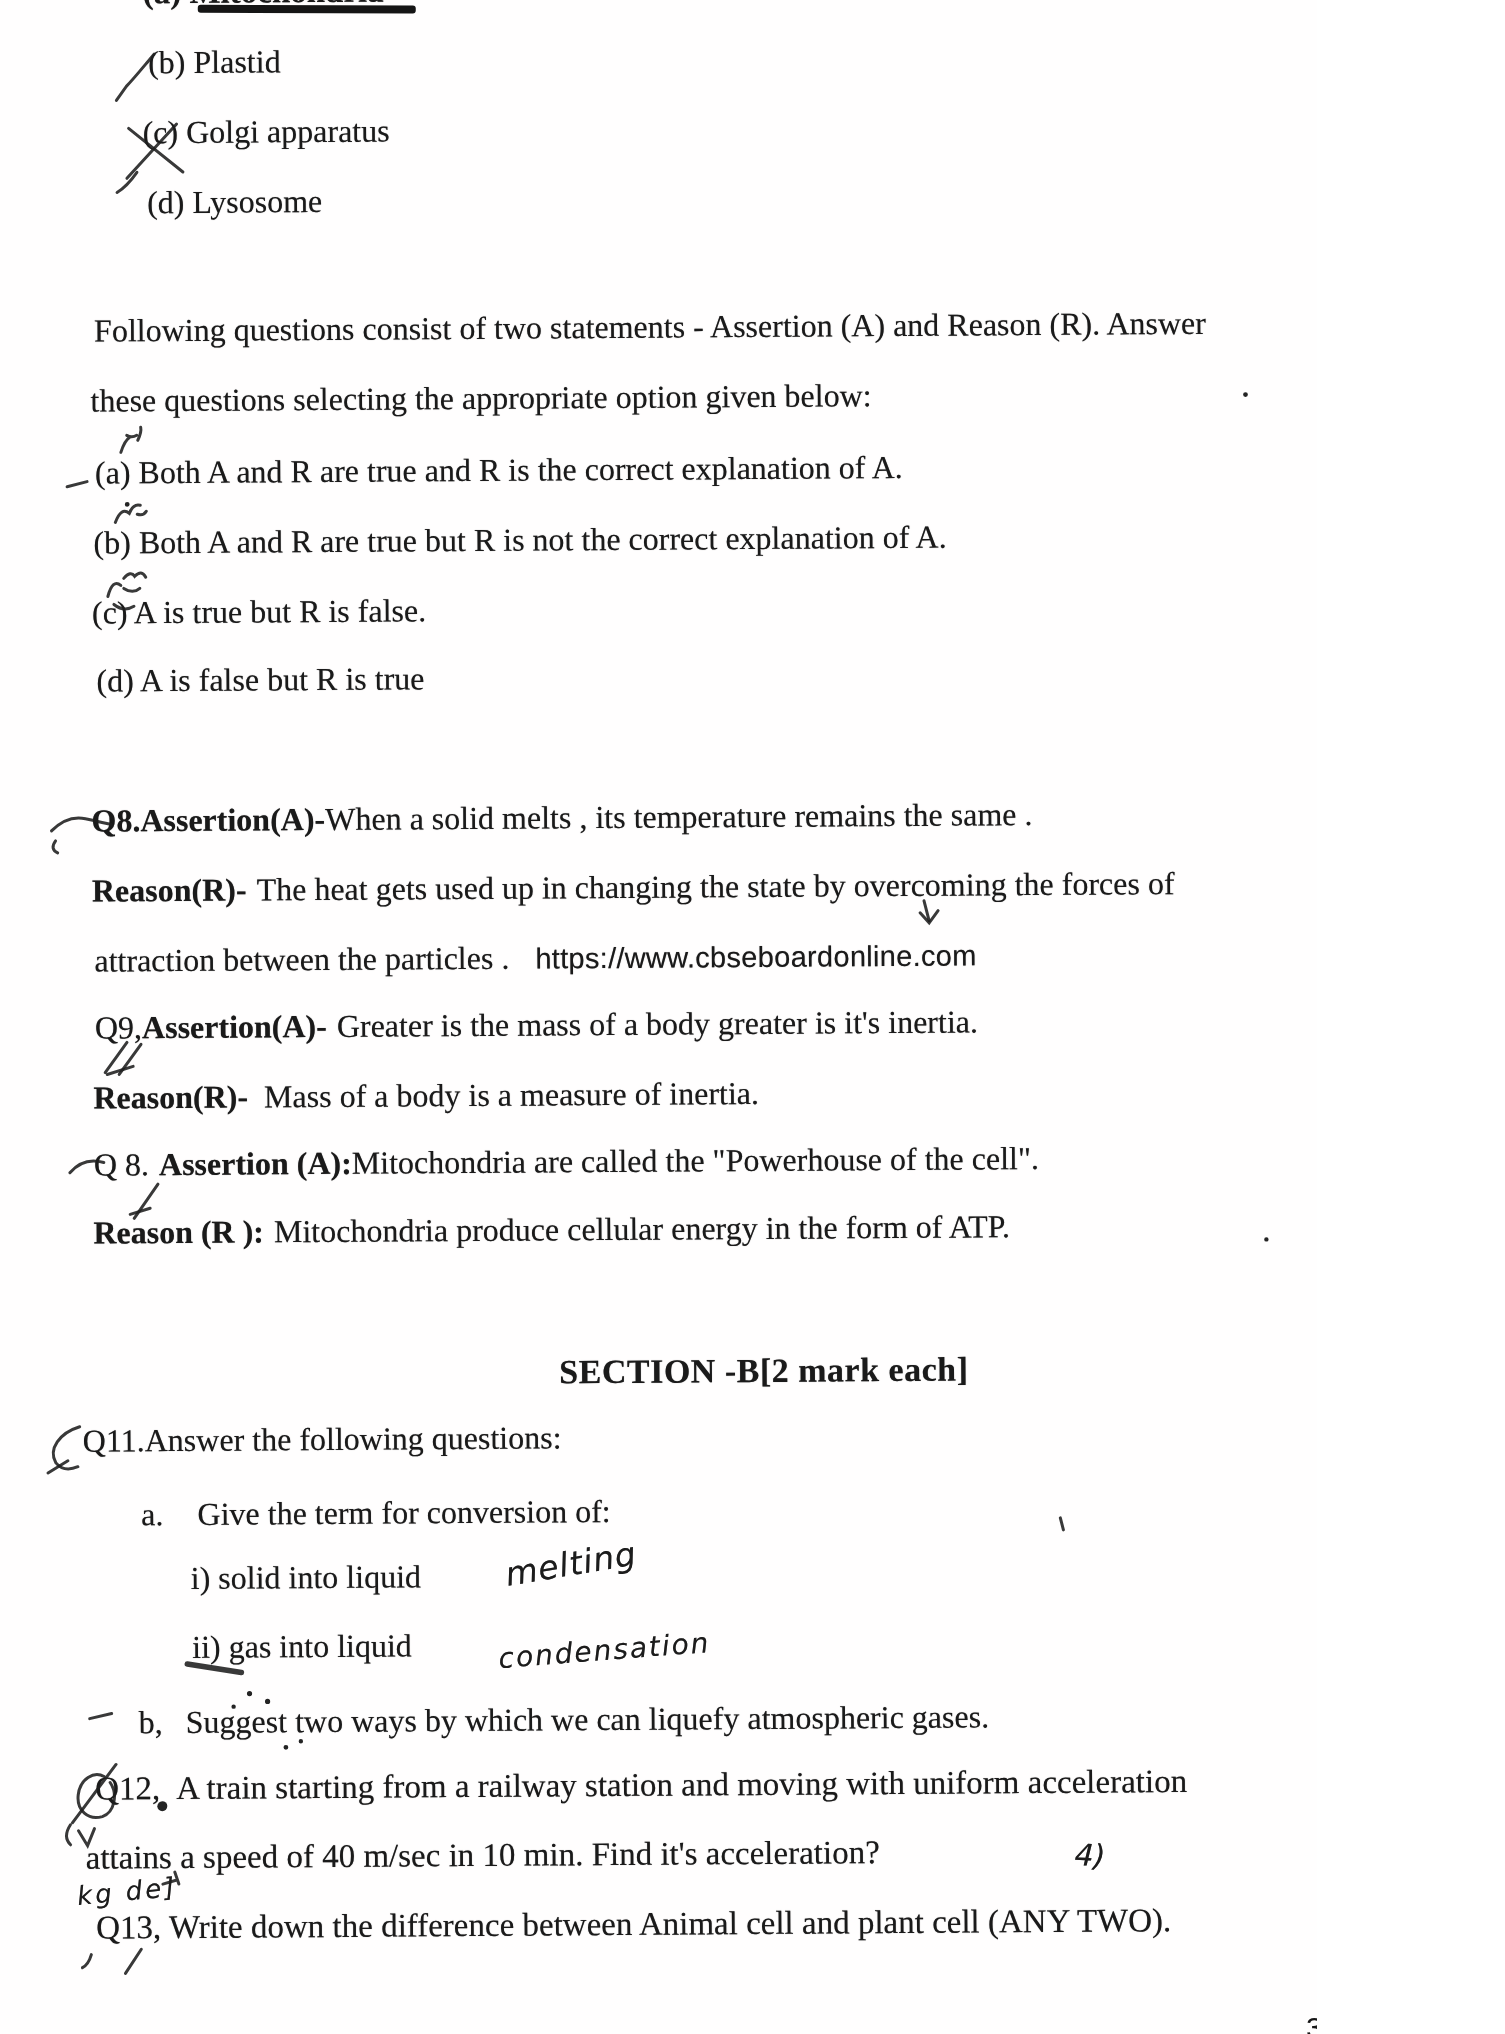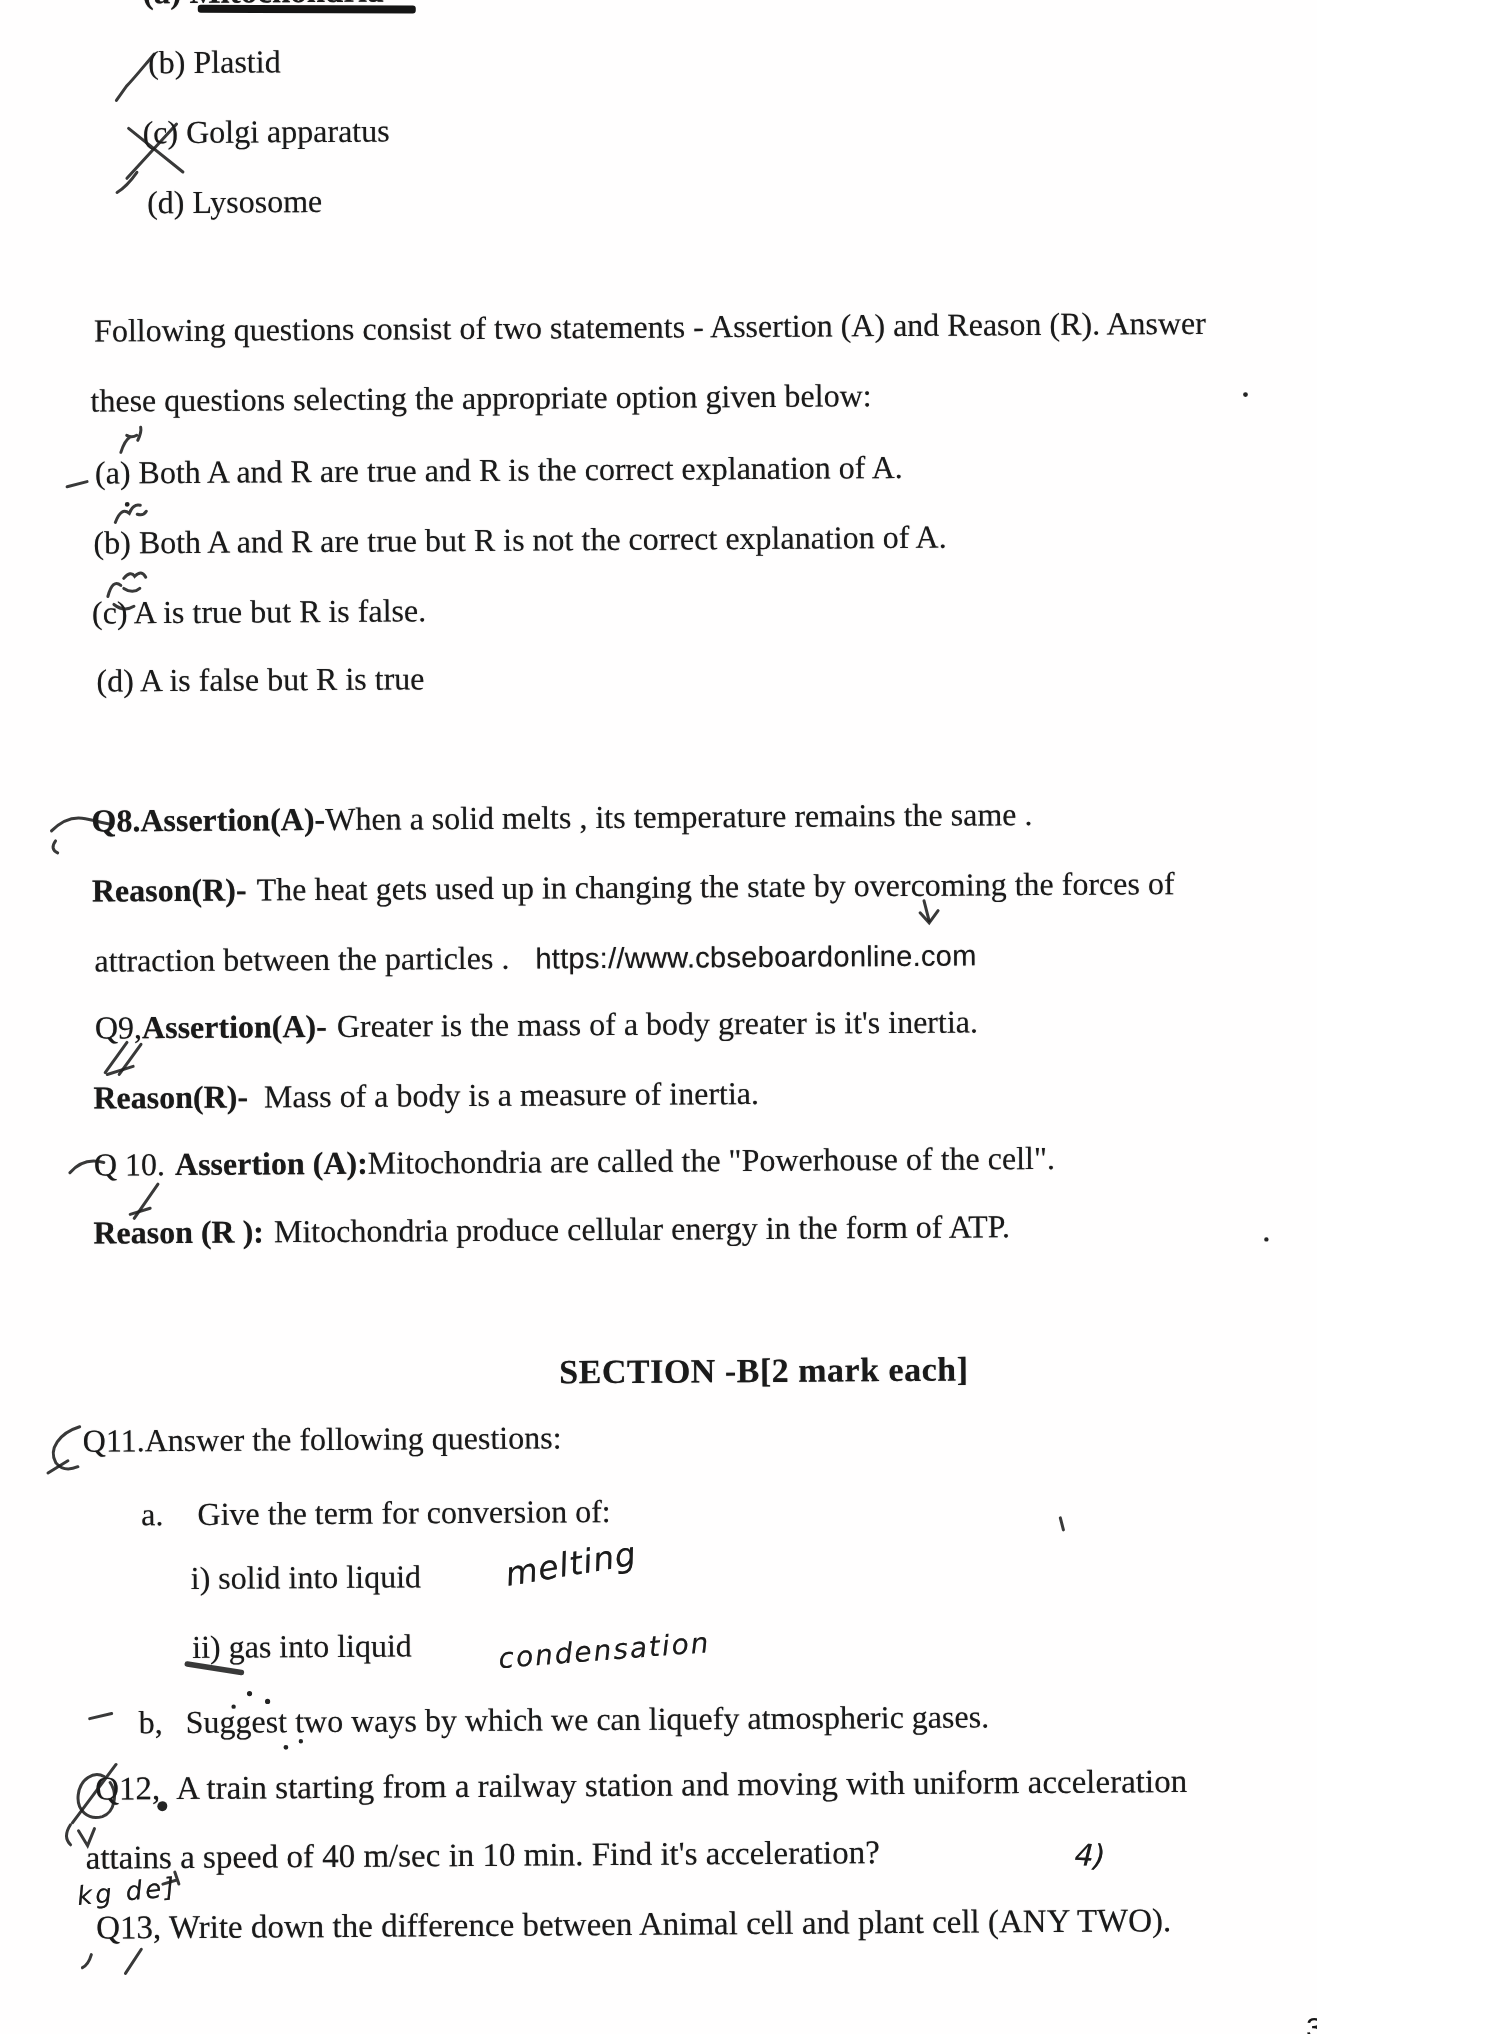--- a/index.html
+++ b/index.html
@@ -62,21 +62,21 @@
     <div class="line" style="left:88px; top:590px;">(c) A is true but R is false.</div>
     <div class="line" style="left:92px; top:658px;">(d) A is false but R is true</div>
 
     <div class="line" style="left:86px; top:798px;"><span class="b">Q8.Assertion(A)-</span><span>When a solid melts , its temperature remains the same .</span></div>
     <div class="line" style="left:86px; top:868px;"><span class="b">Reason(R)-</span><span class="gap10">The heat gets used up in changing the state by overcoming the forces of</span></div>
     <div class="line" style="left:88px; top:938px;"><span>attraction between the particles .</span><span class="sans gap26">https://www.cbseboardonline.com</span></div>
 
     <div class="line" style="left:88px; top:1005px;"><span>Q9,</span><span class="b">Assertion(A)-</span><span class="gap10">Greater is the mass of a body greater is it's inertia.</span></div>
     <div class="line" style="left:86px; top:1075px;"><span class="b">Reason(R)-</span><span class="gap16">Mass of a body is a measure of inertia.</span></div>
 
-    <div class="line" style="left:86px; top:1142px;"><span>Q 10.</span><span class="b gap10">Assertion (A):</span><span>Mitochondria are called the "Powerhouse of the cell".</span></div>
+    <div class="line" style="left:86px; top:1142px;"><span>Q 8.</span><span class="b gap10">Assertion (A):</span><span>Mitochondria are called the "Powerhouse of the cell".</span></div>
     <div class="line" style="left:85px; top:1210px;"><span class="b">Reason (R ):</span><span class="gap10">Mitochondria produce cellular energy in the form of ATP.</span></div>
 
     <div class="line head" style="left:550px; top:1352px;">SECTION -B[2 mark each]</div>
 
     <div class="line" style="left:73px; top:1418px;">Q11.Answer the following questions:</div>
     <div class="line" style="left:131px; top:1492px;"><span>a.</span><span class="gap34">Give the term for conversion of:</span></div>
     <div class="line" style="left:180px; top:1556px;">i) solid into liquid</div>
     <div class="line" style="left:181px; top:1625px;">ii) gas into liquid</div>
     <div class="line" style="left:127px; top:1700px;"><span>b,</span><span class="gap23">Suggest two ways by which we can liquefy atmospheric gases.</span></div>
 

